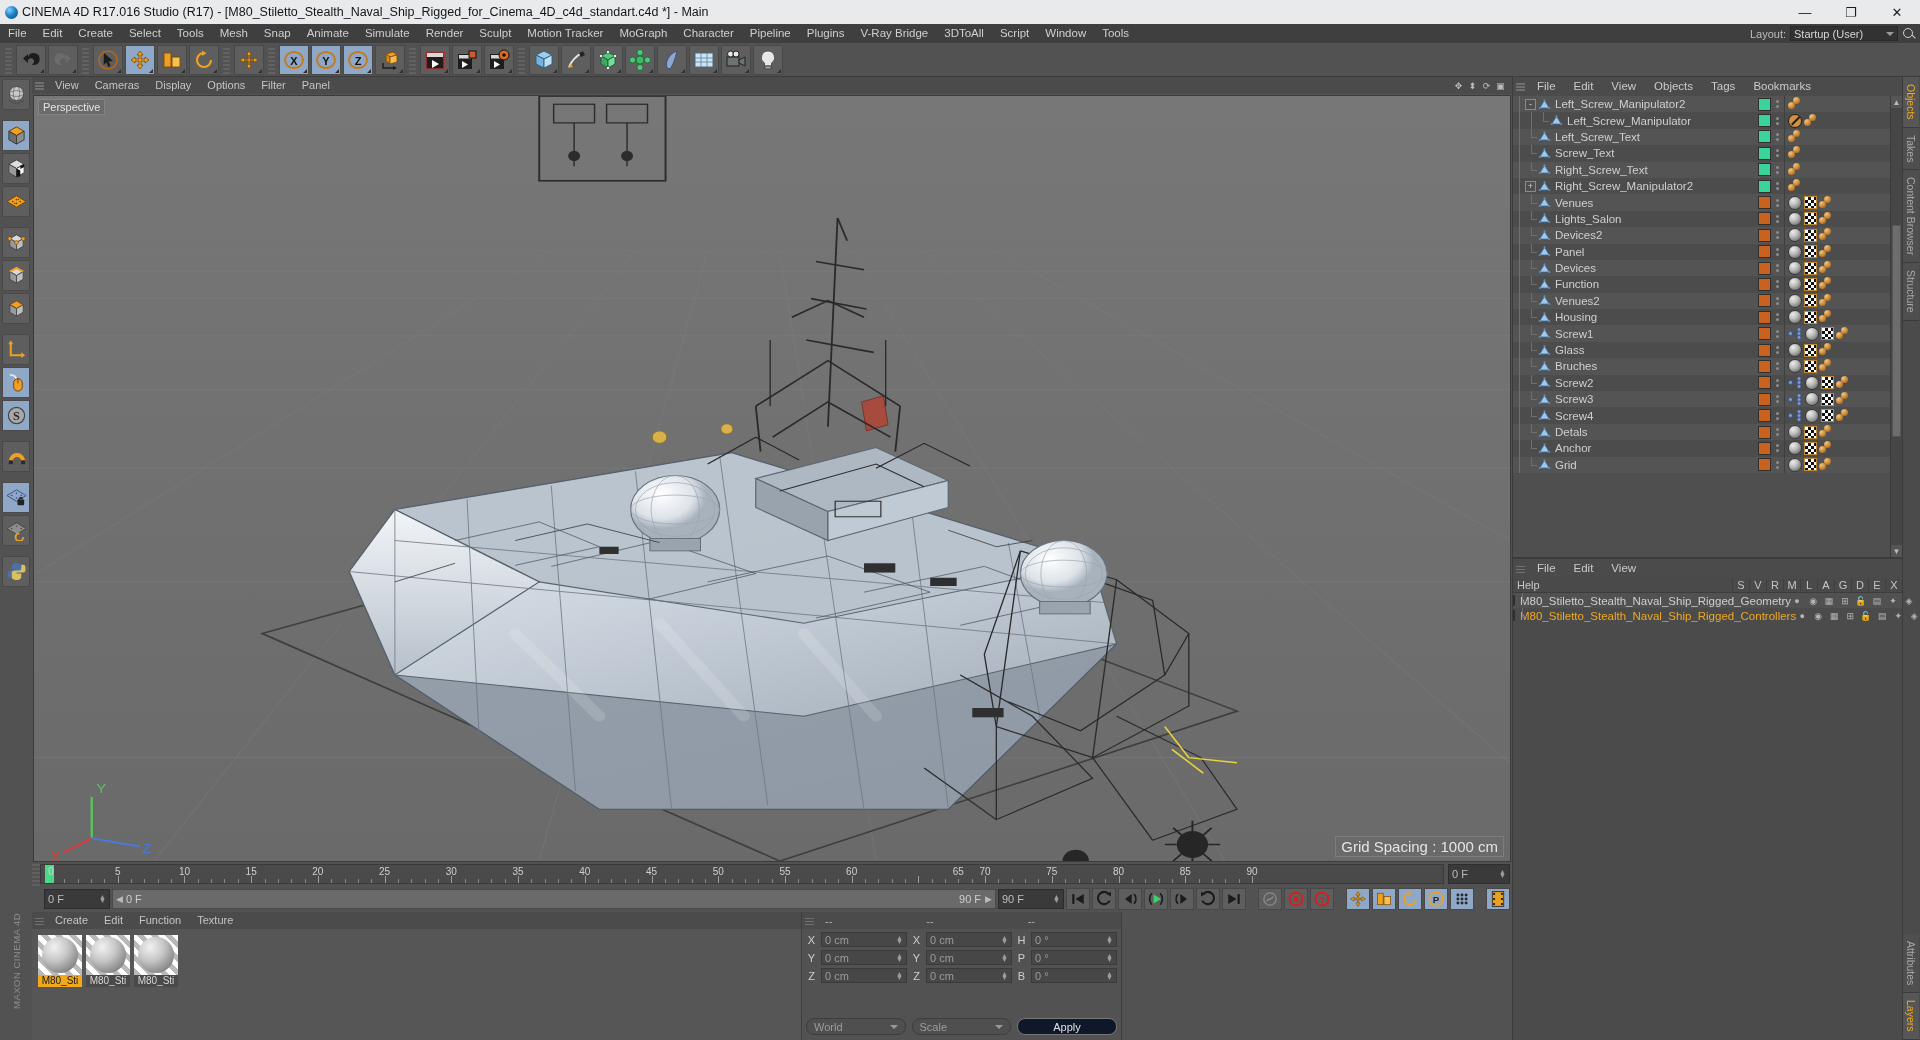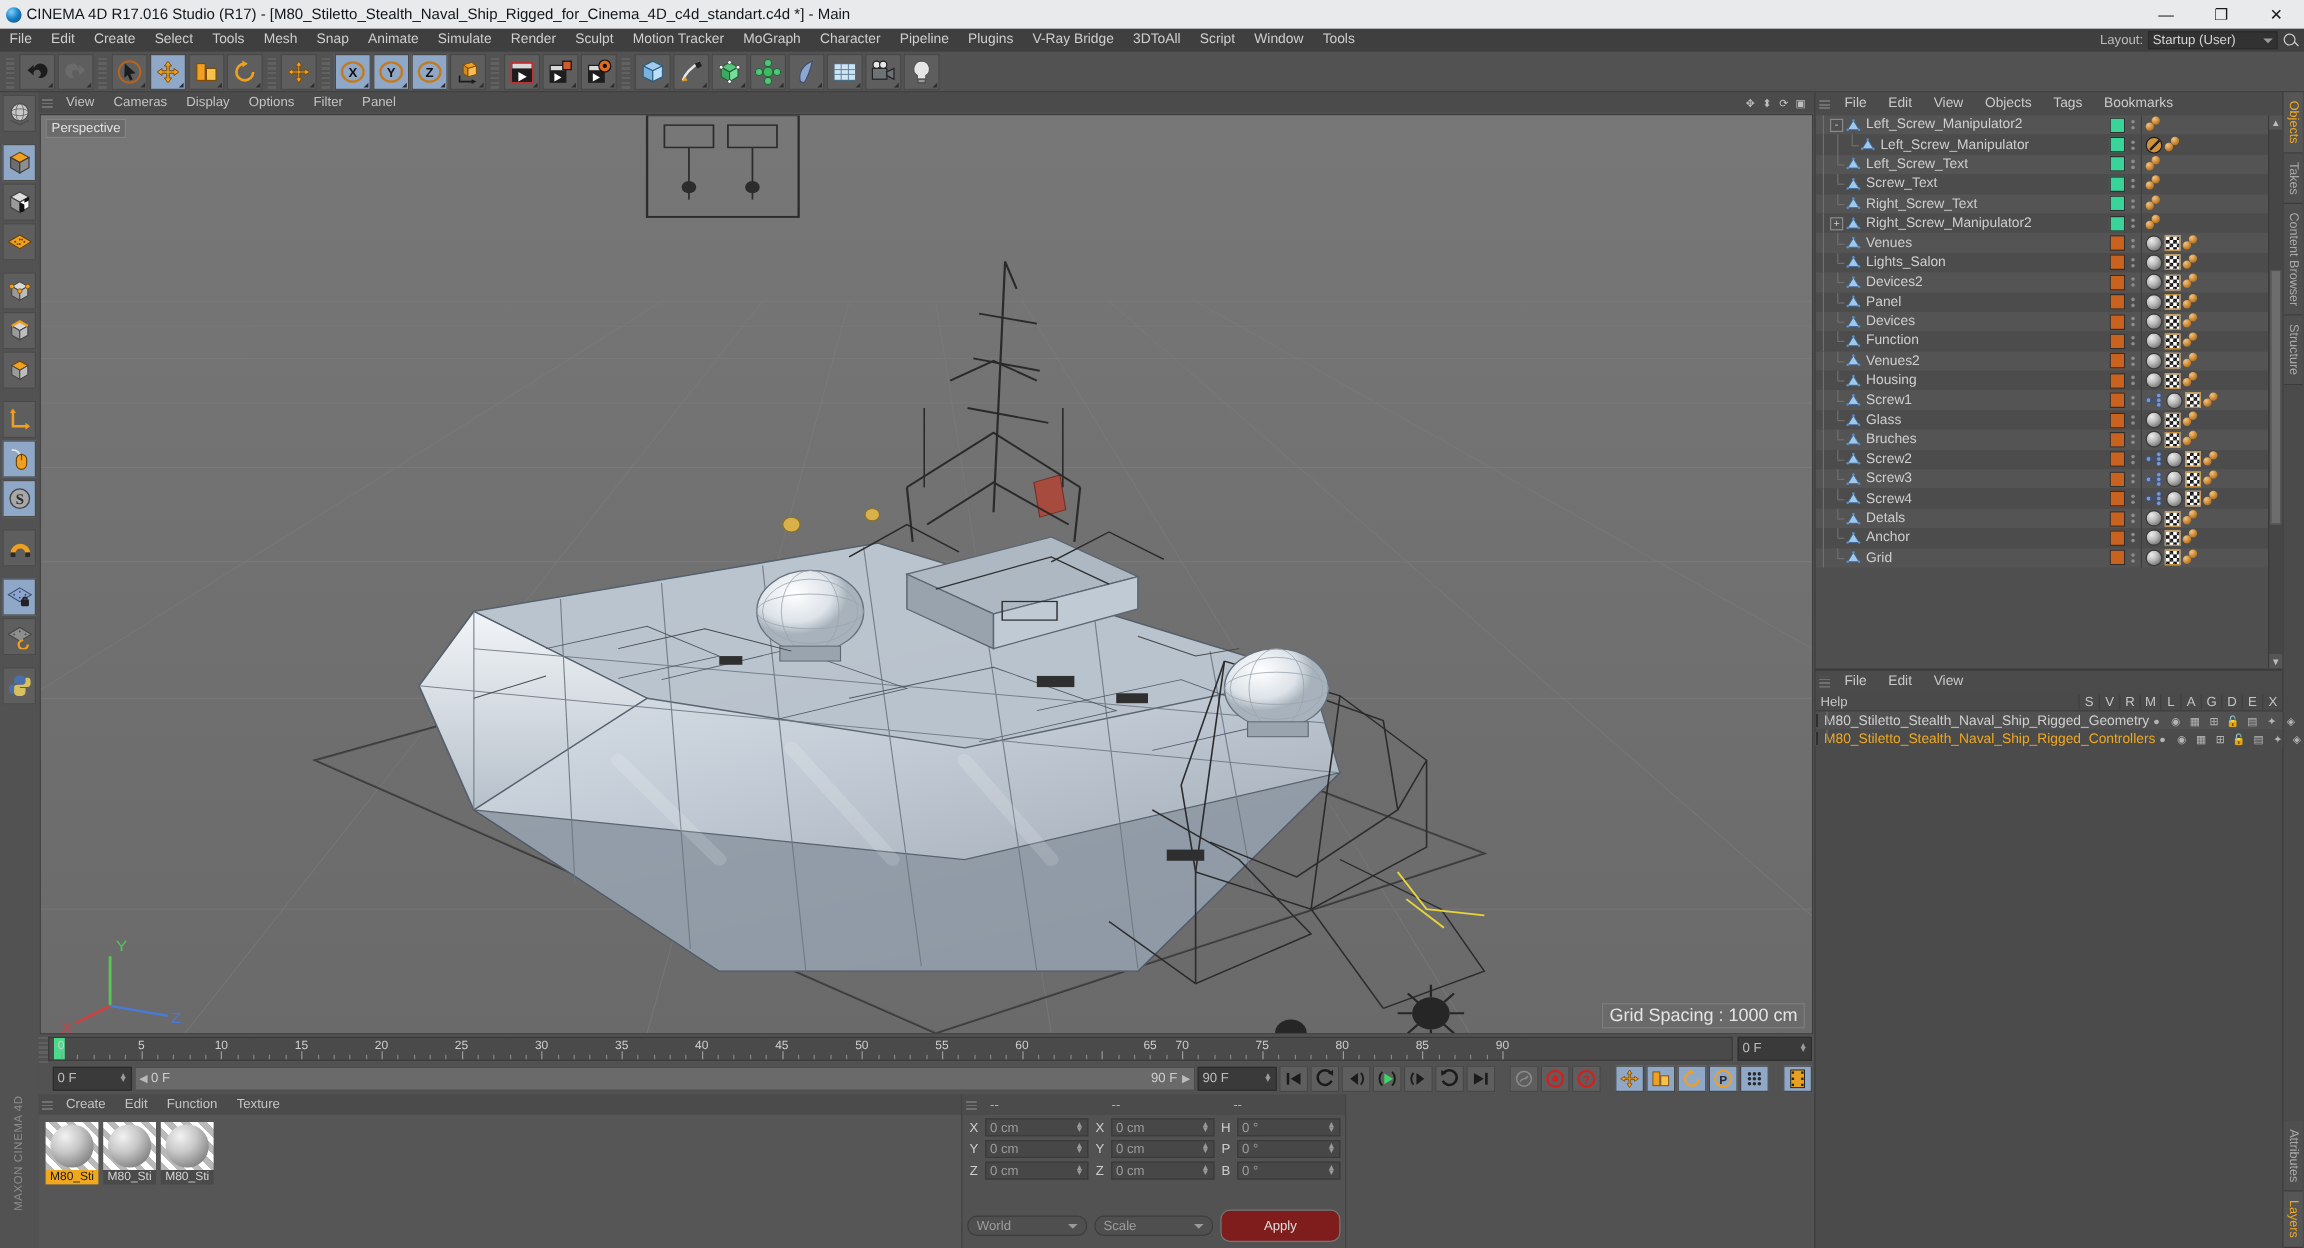--- a/index.html
+++ b/index.html
@@ -123,21 +123,21 @@
   .coordgrid { flex:1; padding:3px 4px; display:flex; flex-direction:column; gap:3px; }
   .crow { display:flex; gap:4px; align-items:center; }
   .clabel { width:11px; font-size:11px; color:#cfcfcf; text-align:center; }
   .cfield { flex:1; height:15px; background:#474747; border:1px solid #3a3a3a;
     display:flex; align-items:center; justify-content:space-between; padding:0 3px;
     font-size:11px; color:#9b9b9b; }
   .crow2 { display:flex; gap:6px; padding-top:3px; align-items:center; }
   .csel { flex:1; height:17px; background:#4f4f4f; border:1px solid #3d3d3d; border-radius:8px;
     display:flex; align-items:center; justify-content:space-between; padding:0 7px;
     font-size:11px; color:#9d9d9d; }
-  .applybtn { width:100px; height:27px; background:#7f1d1d; border:1px solid #777; border-radius:8px;
+  .applybtn { width:100px; height:17px; background:#0f172a; border:1px solid #777; border-radius:8px;
     display:flex; align-items:center; justify-content:center; font-size:11px; color:#e0e0e0; }
   .fillrest { flex:1; background:#525252; }
 
   
   .rightdock { width:390px; background:#4b4b4b; display:flex; flex-direction:column; flex:0 0 390px;
     border-left:1px solid #3b3b3b; }
   .om { flex:0 0 480px; display:flex; flex-direction:column; min-height:0; }
   .om-menubar { height:19px; background:#4b4b4b; display:flex; align-items:center; flex:0 0 19px; }
   .om-menubar .mi { padding:0 9px; font-size:11.5px; color:#cacaca; line-height:19px; }
   .om-body { flex:1; background:#4f4f4f; position:relative; overflow:hidden; display:flex; }

